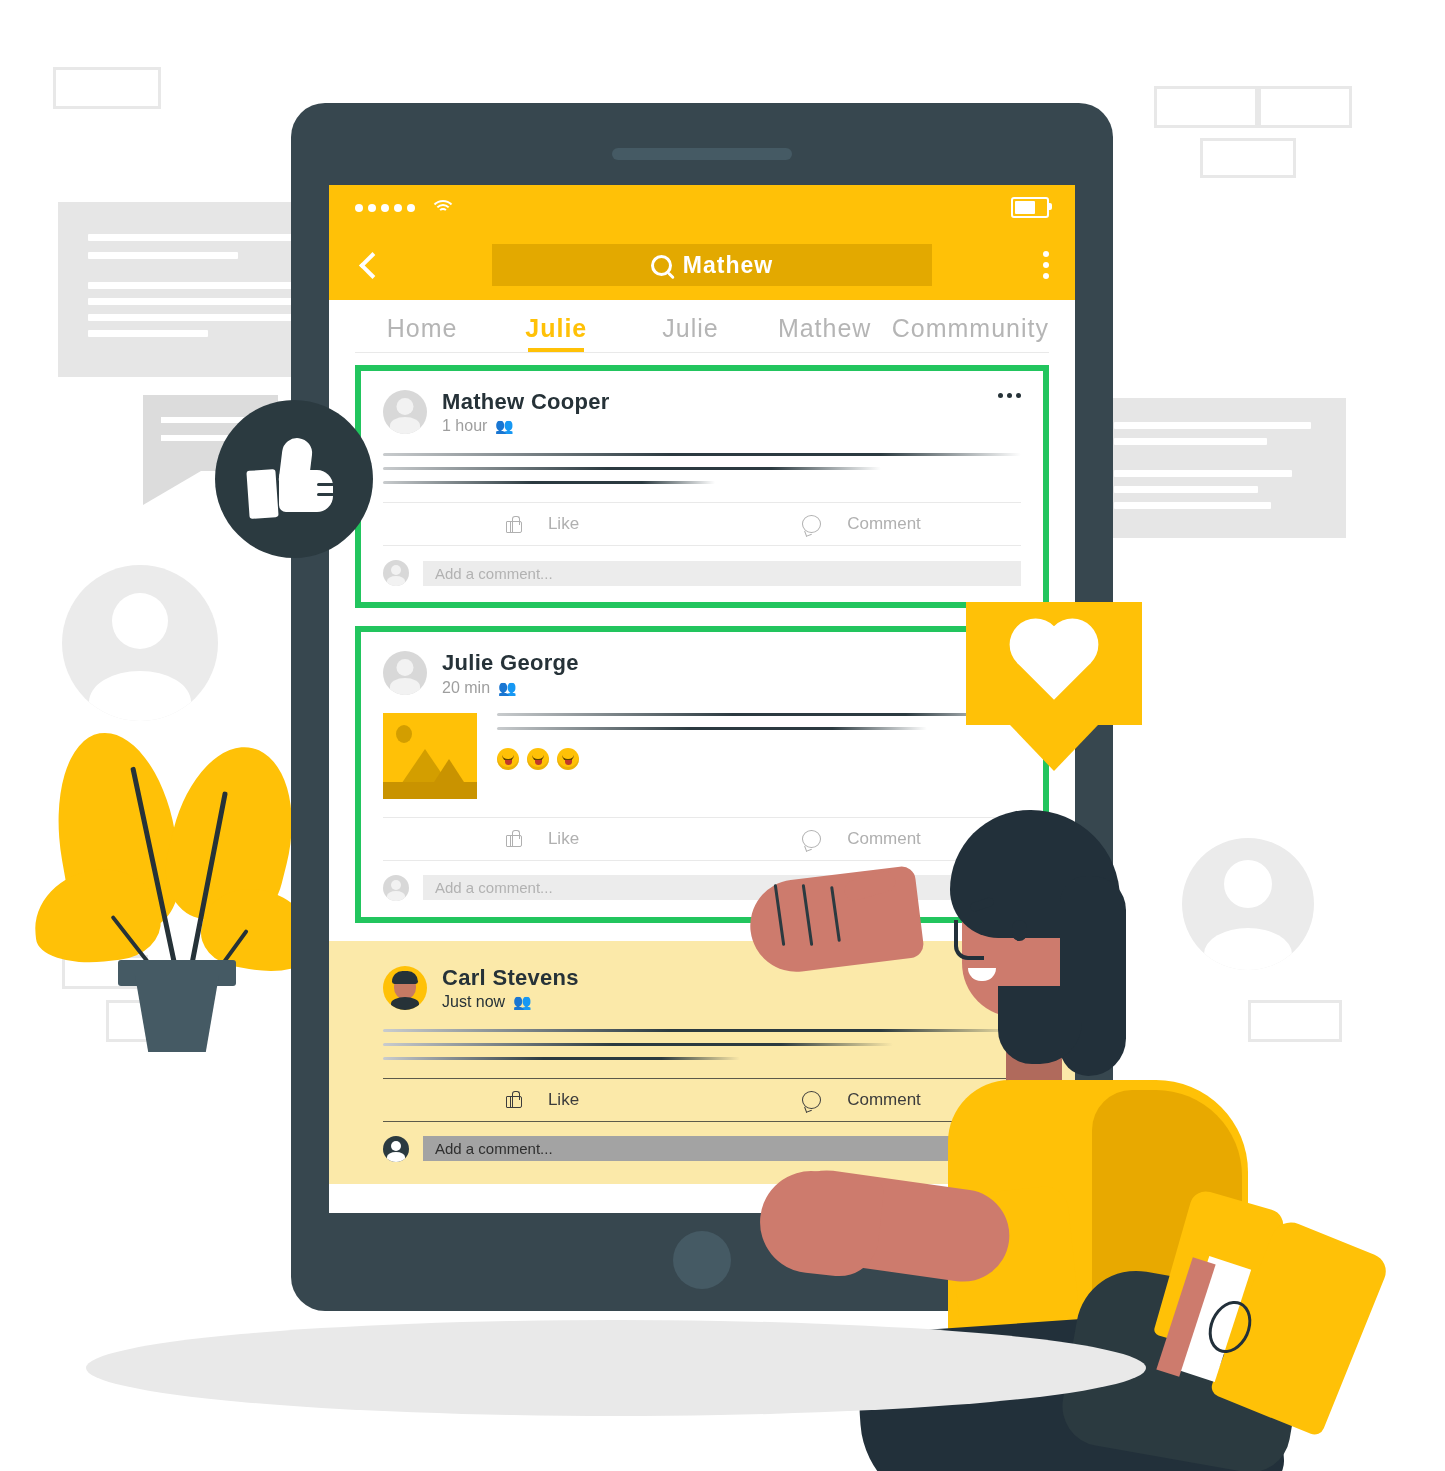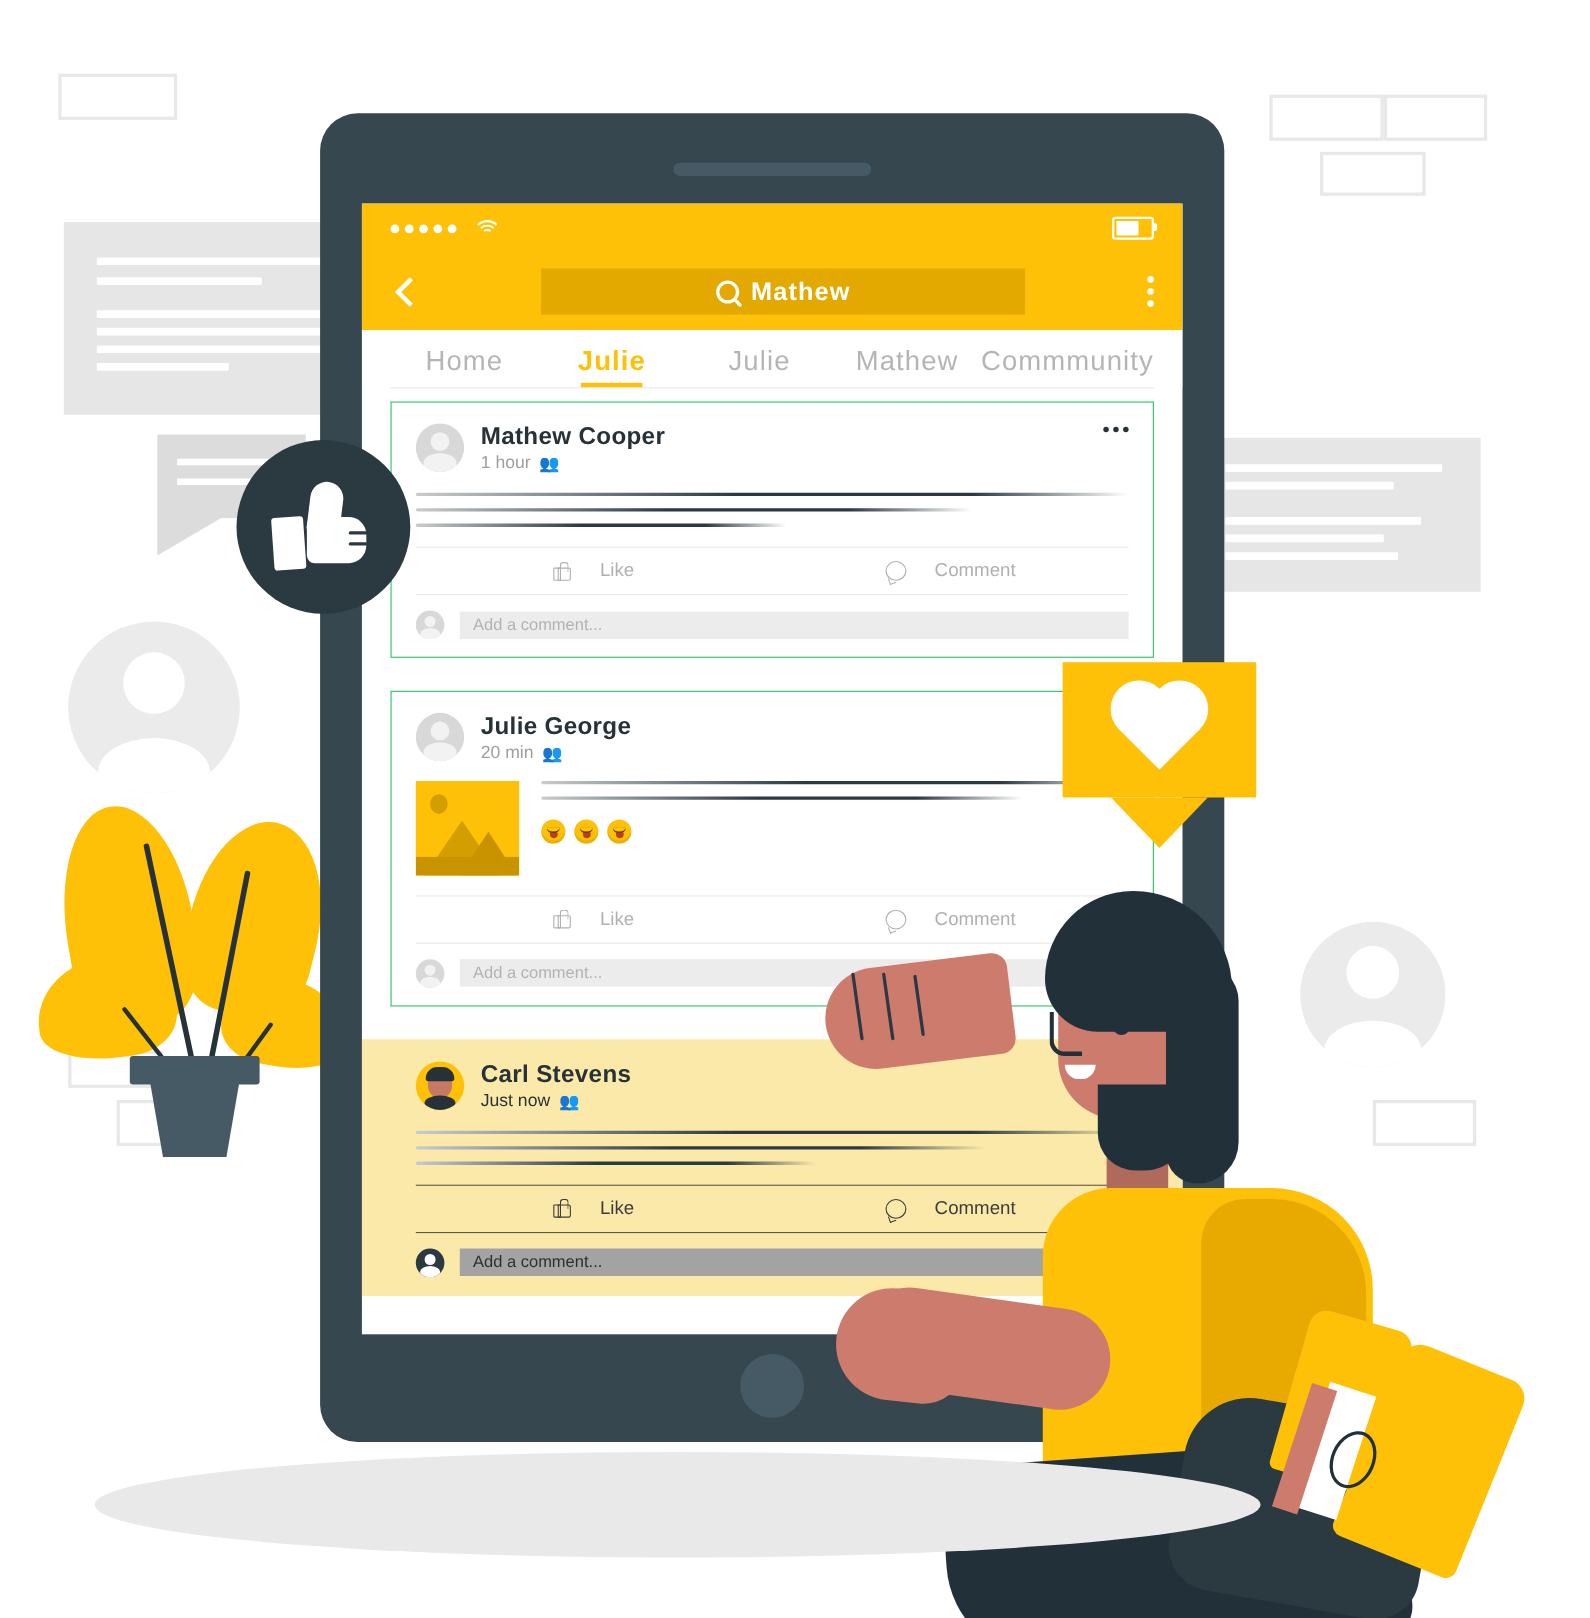--- a/index.html
+++ b/index.html
@@ -63,21 +63,21 @@
   .tabs{display:flex;align-items:flex-end;padding:14px 26px 0 26px;gap:0;background:#fff;}
   .tab{flex:1;text-align:center;font-size:25px;color:#b5b5b5;letter-spacing:1px;
        padding-bottom:9px;cursor:pointer;position:relative;white-space:nowrap;}
   .tab.active{color:#ffc107;font-weight:700;}
   .tab.active:after{content:"";position:absolute;left:50%;transform:translateX(-50%);bottom:0;
        width:56px;height:4px;background:#ffc107;}
   .tabs-rule{height:1px;background:#e9e9e9;margin:0 26px;}
 
   
   .feed{padding:12px 26px 0 26px;}
-  .card{border:1px solid #22c55e;background:#fff;padding:18px 22px 16px 22px;margin-bottom:30px;position:relative;}
+  .card{border:6px solid #22c55e;background:#fff;padding:18px 22px 16px 22px;margin-bottom:18px;position:relative;}
   .card.highlight{background:#fbe9a9;border-color:#fbe9a9;margin-left:-26px;margin-right:-26px;padding-left:48px;padding-right:48px;}
   .card-head{display:flex;align-items:center;gap:15px;}
   .pfp{width:44px;height:44px;border-radius:50%;background:#d8d8d8;position:relative;overflow:hidden;flex:0 0 auto;}
   .pfp .head{position:absolute;left:50%;transform:translateX(-50%);top:8px;width:17px;height:17px;border-radius:50%;background:#f2f2f2;}
   .pfp .body{position:absolute;left:50%;transform:translateX(-50%);bottom:0;width:30px;height:17px;border-radius:50% 50% 0 0;background:#f2f2f2;}
   .pfp.dark{background:#ffc107;}
   .pfp.dark .head{background:#c77a63;width:22px;height:24px;top:9px;border-radius:46%;}
   .pfp.dark .hair{position:absolute;left:9px;top:5px;width:26px;height:13px;background:#263238;border-radius:13px 13px 3px 3px;}
   .pfp.dark .body{background:#263238;width:28px;height:13px;}
   .pfp.mini{width:26px;height:26px;}

